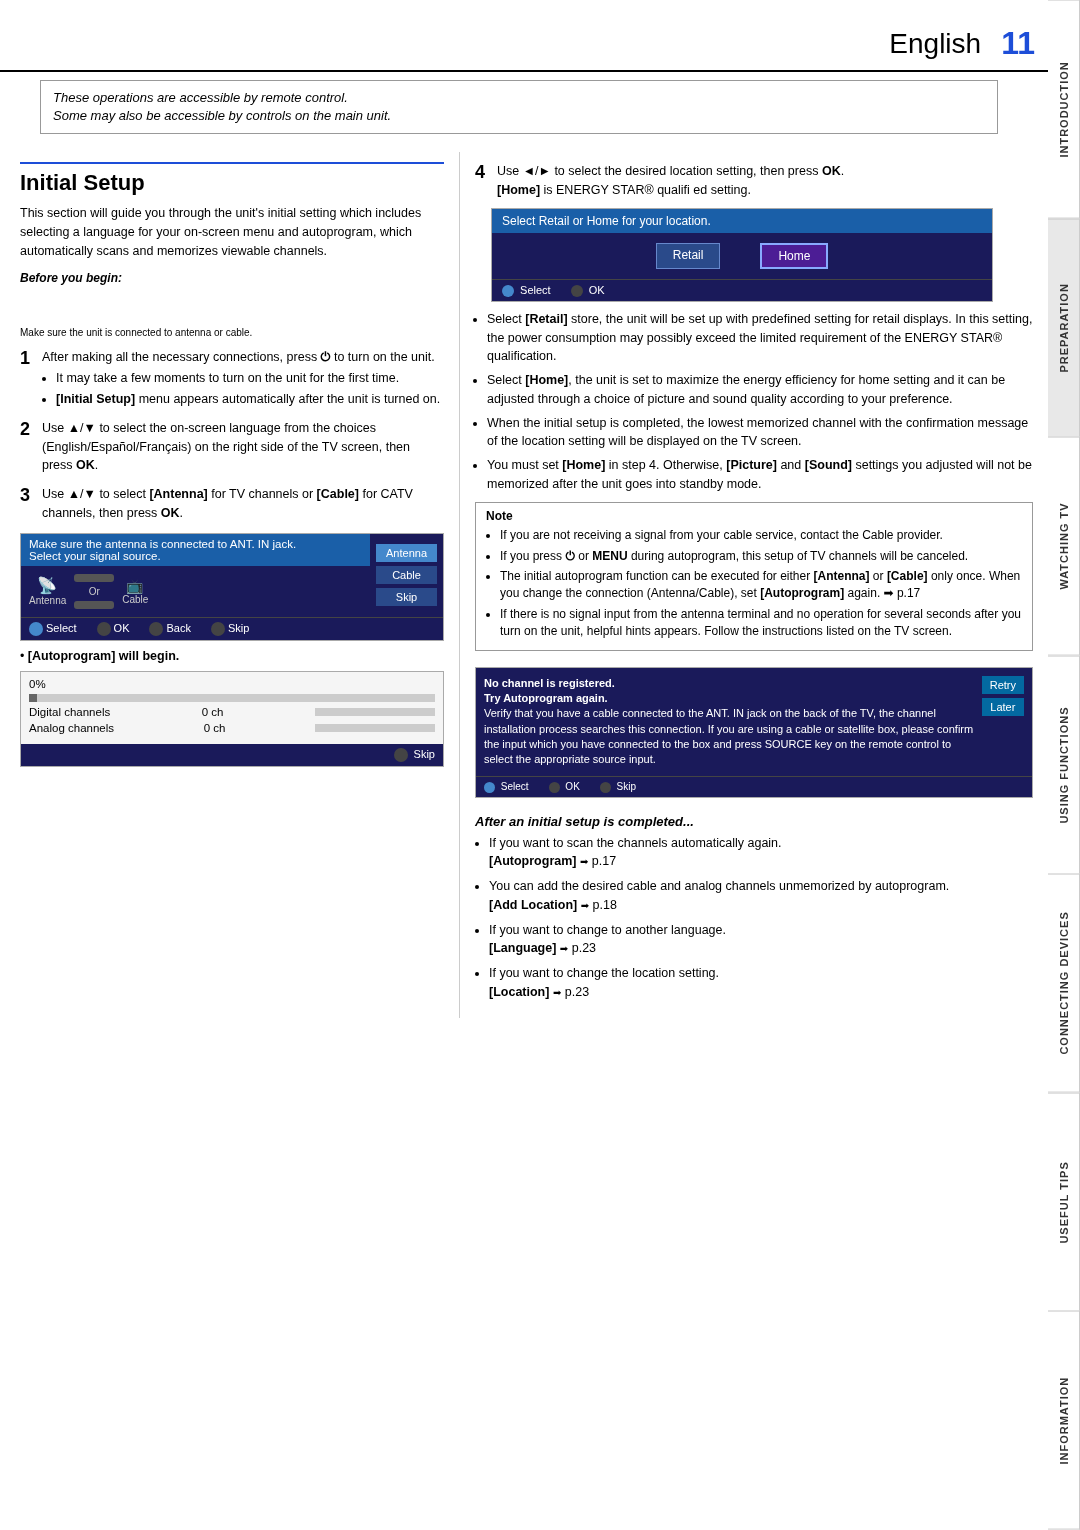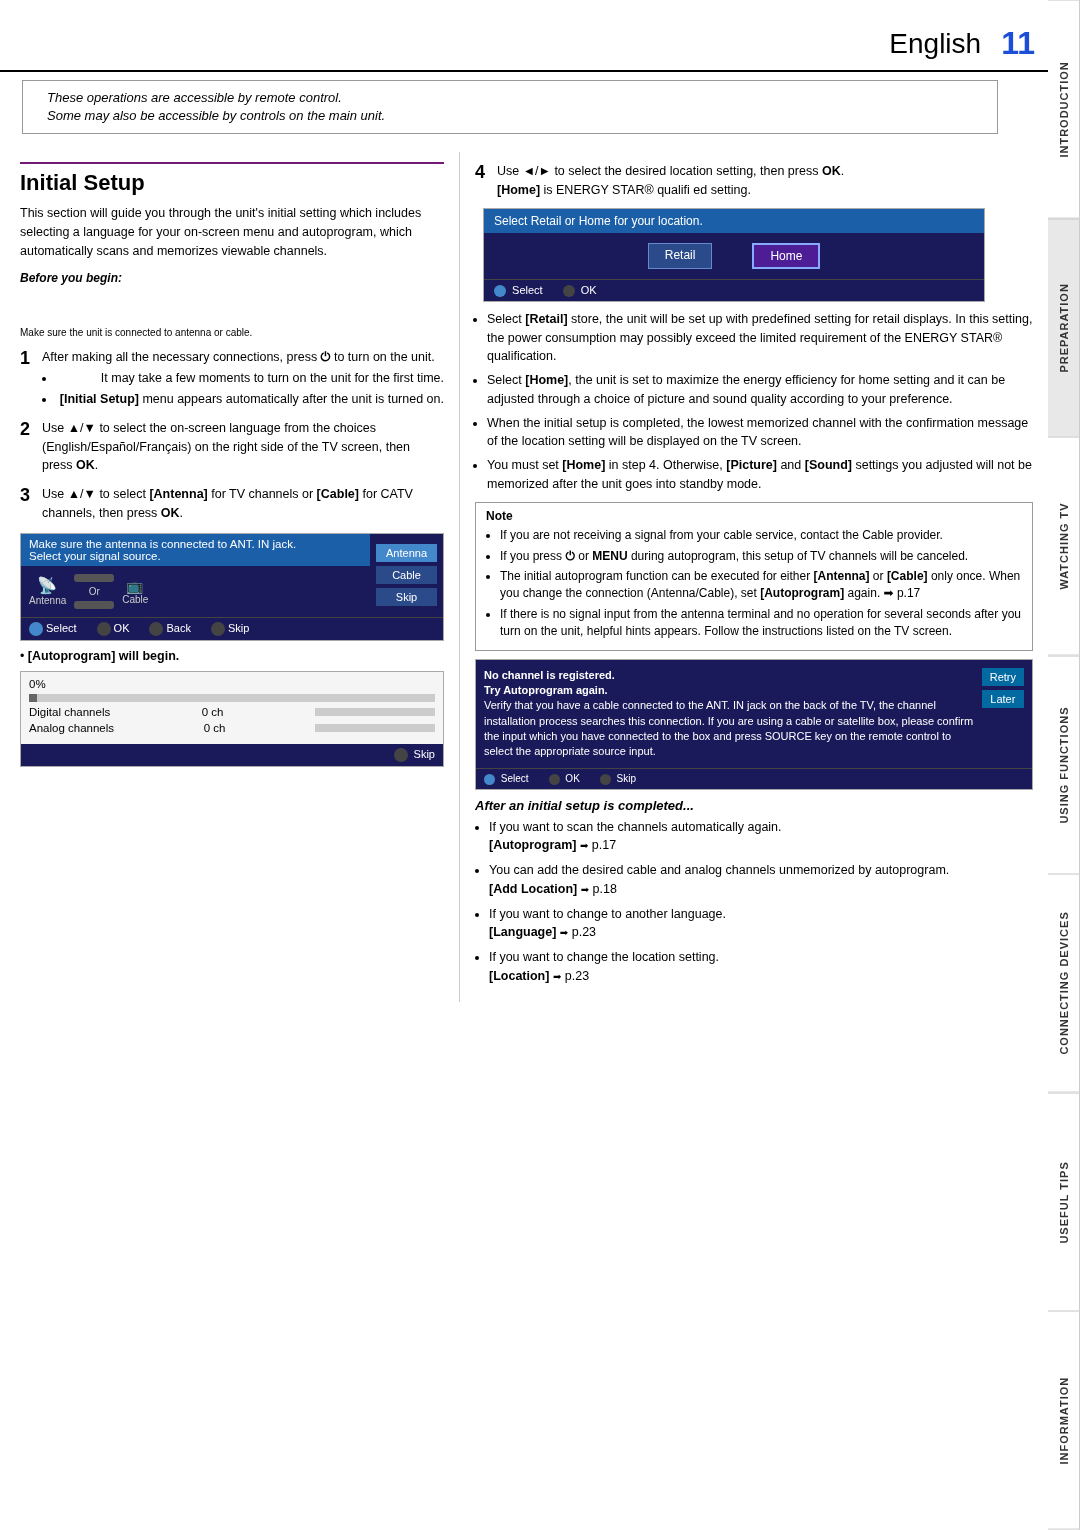--- a/index.html
+++ b/index.html
@@ -81,35 +81,35 @@
 
     
     .right-col {
       flex: 1;
       padding: 10px 15px;
     }
 
     
     .note-box-top {
       border: 1px solid #999;
-      padding: 8px 24px;
+      padding: 8px 12px;
       margin-bottom: 14px;
       font-style: italic;
       font-size: 13px;
       line-height: 1.4;
       margin-right: 32px;
-      margin-left: 2px;
+      margin-left: 20px;
     }
 
     
     .section-title {
       font-size: 22px;
       font-weight: bold;
       margin-bottom: 8px;
-      border-top: 2px solid #701a75;
+      border-top: 2px solid #1d4ed8;
       padding-top: 6px;
     }
 
     .section-intro {
       font-size: 12.5px;
       line-height: 1.5;
       margin-bottom: 10px;
     }
 
     .before-you {
@@ -138,21 +138,20 @@
     }
 
     .step-content ul {
       margin-left: 14px;
       margin-top: 3px;
     }
 
     .step-content li {
       margin-bottom: 2px;
       list-style: disc;
-      text-align: right;
     }
 
     
     .tv-screen {
       border: 1px solid #aaa;
       margin: 8px 0;
       background: #fff;
       font-size: 11.5px;
     }
 
@@ -256,21 +255,21 @@
 
     .step-right-content {
       margin-left: 22px;
       font-size: 12.5px;
       line-height: 1.5;
     }
 
     
     .location-screen {
       border: 1px solid #aaa;
-      margin: 8px 8px;
+      margin: 8px 16px;
       width: 90%;
     }
 
     .location-screen-header {
       background: #1a5fa8;
       color: #fff;
       padding: 5px 10px;
       font-size: 12px;
     }
 
@@ -338,21 +337,21 @@
 
     .note-section li {
       list-style: disc;
       margin-bottom: 4px;
       line-height: 1.4;
     }
 
     
     .error-screen {
       border: 1px solid #aaa;
-      margin: 8px 0;
+      margin: 16px 0;
       font-size: 11px;
     }
 
     .error-screen-body {
       background: #1a1a5a;
       color: #fff;
       padding: 8px;
       display: flex;
       gap: 8px;
     }

